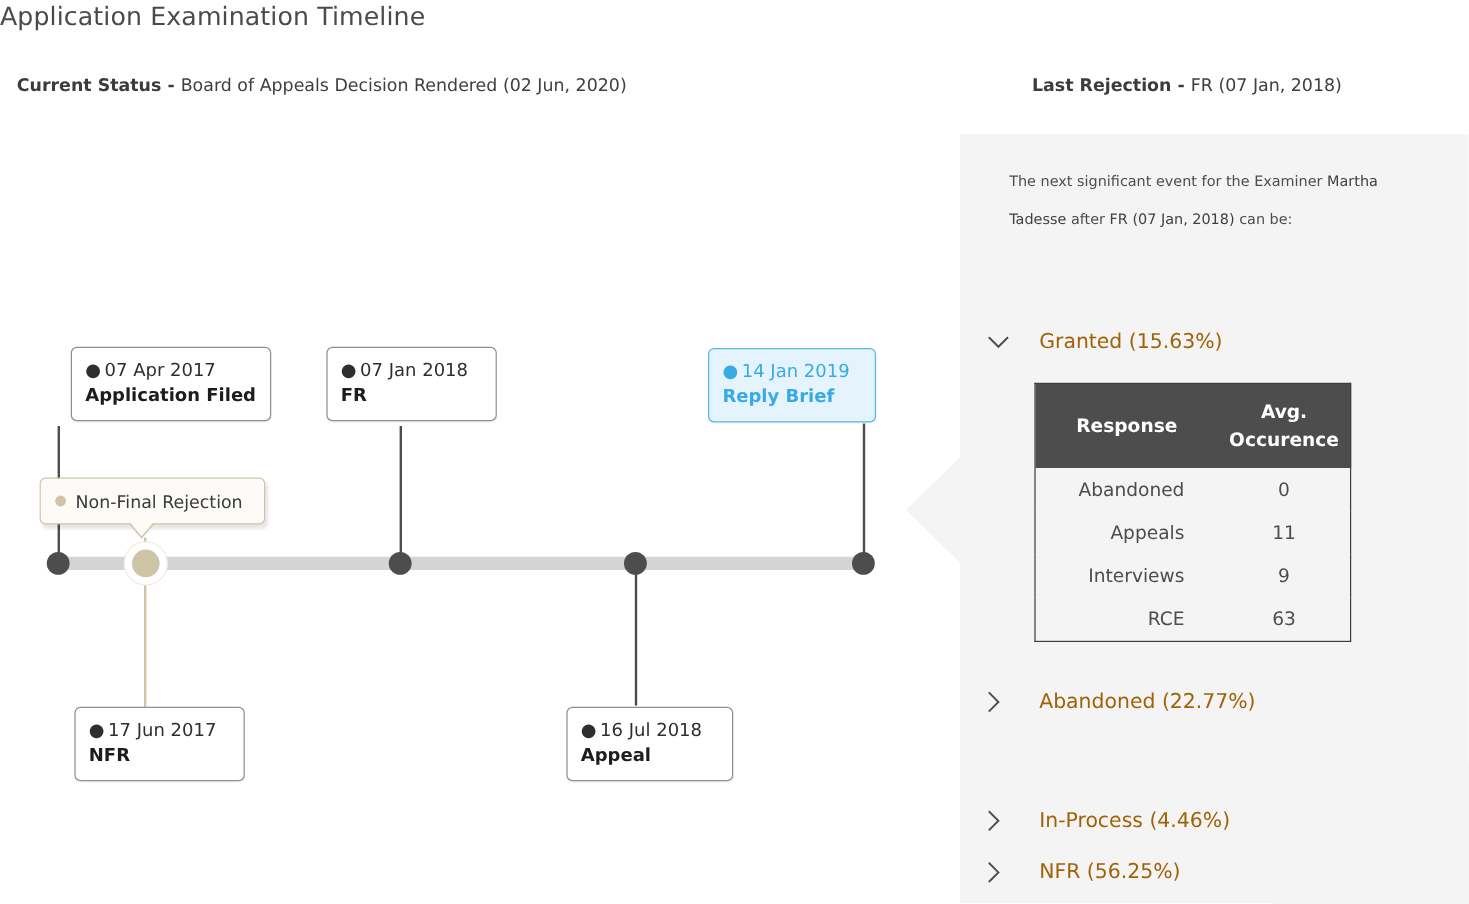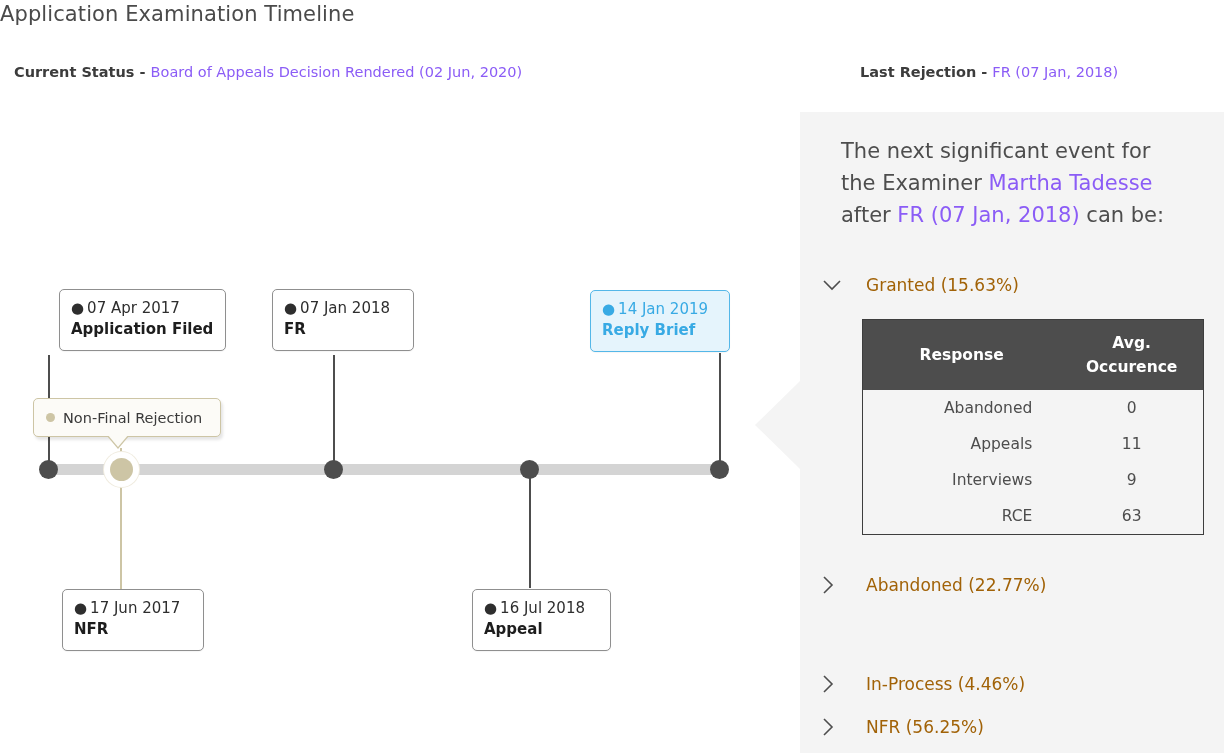--- a/index.html
+++ b/index.html
@@ -17,21 +17,21 @@
     position: absolute; left: 0; top: 2px;
     font-size: 21px; color: #4a4a4a; font-weight: 400;
     letter-spacing: .1px;
   }
   .status-line {
     position: absolute; left: 14px; top: 59px;
     width: 540px; font-size: 14.5px; line-height: 27px;
     color: #3c3c3c;
   }
   .status-line .lbl { font-weight: bold; color: #3c3c3c; }
-  .lnk { color: #8b5cf6; }
+  .lnk { color: #404040; }
   .last-rej {
     position: absolute; left: 860px; top: 59px;
     font-size: 14.5px; line-height: 27px; color: #3c3c3c;
     white-space: nowrap;
   }
   .last-rej .lbl { font-weight: bold; }
 
   
   .timeline-area { position: absolute; left: 0; top: 0; width: 800px; height: 753px; }
   .axis {
@@ -96,34 +96,34 @@
   }
   .panel-arrow {
     position: absolute; left: 755px; top: 381px;
     width: 0; height: 0;
     border-top: 44px solid transparent;
     border-bottom: 44px solid transparent;
     border-right: 45px solid #f4f4f4;
   }
   .panel-text {
     position: absolute; left: 41px; top: 23px; width: 340px;
-    font-size: 21px; line-height: 32px; color: #4d4d4d;
+    font-size: 12px; line-height: 32px; color: #4d4d4d;
   }
   .acc-item {
     position: absolute; left: 22px; width: 390px;
     display: flex; align-items: center;
   }
   .chev {
     width: 26px; flex: 0 0 26px; display: flex; align-items: center; justify-content: flex-start;
   }
   .acc-label { font-size: 17px; color: #a16207; margin-left: 18px; }
 
   
   .resp-table {
-    position: absolute; left: 62px; top: 207px; width: 342px;
+    position: absolute; left: 62px; top: 207px; width: 264px;
     border-collapse: collapse; border: 1.5px solid #3d3d3d;
     background: #f4f4f4;
   }
   .resp-table thead th {
     background: #4d4d4d; color: #ffffff; font-size: 15.5px; font-weight: bold;
     padding: 11px 6px; line-height: 24px;
   }
   .resp-table thead th.c1 { width: 58%; }
   .resp-table tbody td {
     font-size: 15.5px; color: #4d4d4d; padding: 9px 6px; font-weight: 400;

